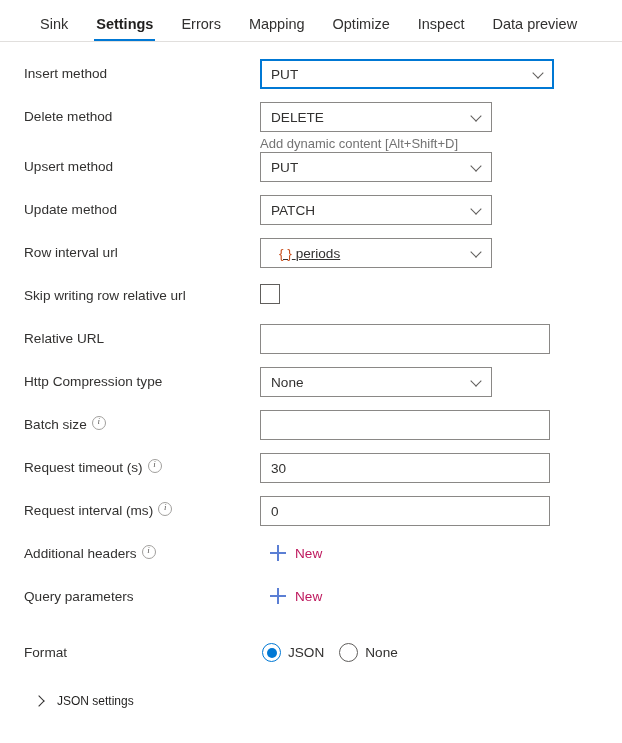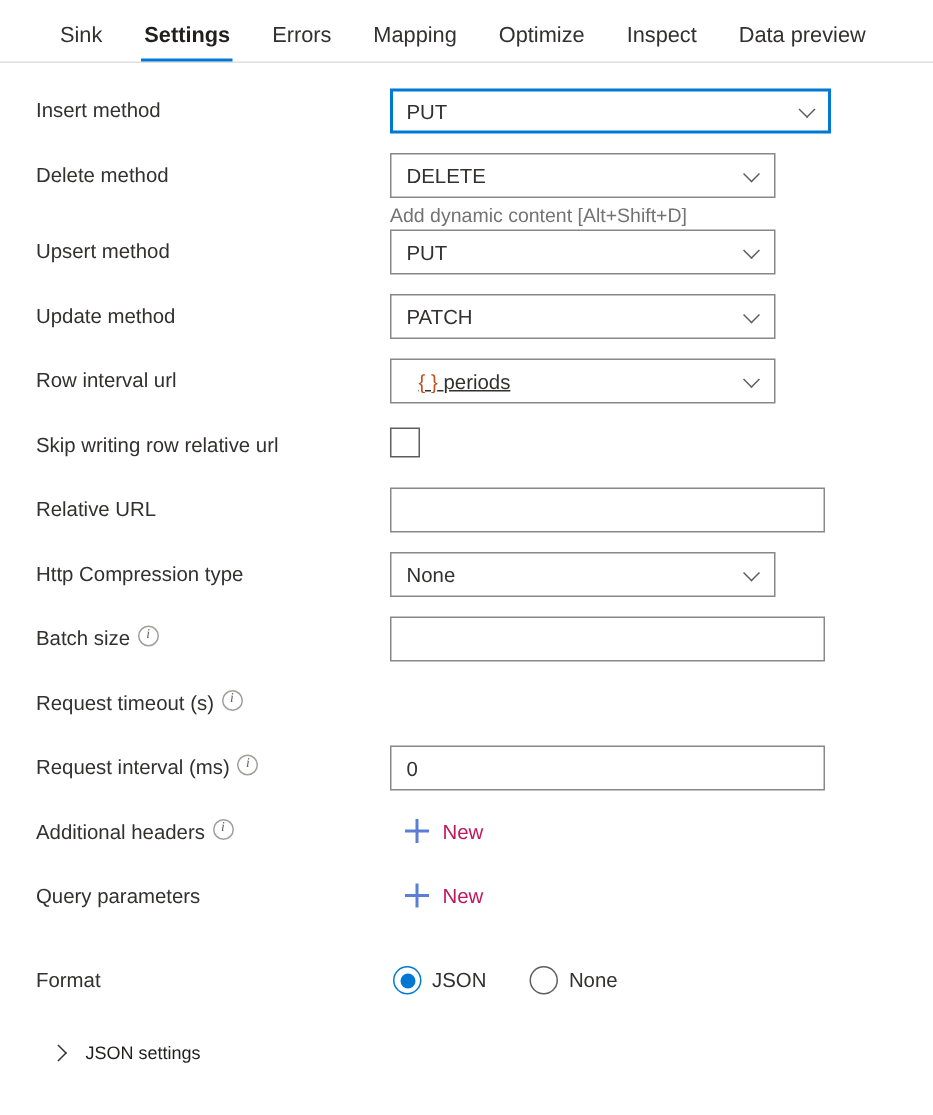--- a/index.html
+++ b/index.html
@@ -97,21 +97,21 @@
     text-align: center;
     font-size: 9px;
     font-style: italic;
     color: #605e5c;
     line-height: 13px;
     font-family: "Liberation Serif", serif;
   }
 
   
   .combo {
-    width: 257px;
+    width: 232px;
     height: 30px;
     border: 1px solid #8a8886;
     background: #fff;
     box-sizing: border-box;
     display: flex;
     align-items: center;
     padding: 0 8px 0 10px;
     font-size: 13.6px;
     color: #323130;
     cursor: pointer;
@@ -204,21 +204,21 @@
     position: absolute;
     background: #5b7fd4;
   }
   .plus::before { left: 7px; top: 0; width: 1.6px; height: 16px; }
   .plus::after  { top: 7px; left: 0; height: 1.6px; width: 16px; }
 
   
   .radio-group {
     display: flex;
     align-items: center;
-    gap: 29px;
+    gap: 15px;
     padding-top: 5px;
     margin-left: 2px;
   }
   .radio-opt {
     display: inline-flex;
     align-items: center;
     gap: 7px;
     cursor: pointer;
     font-size: 13.6px;
     color: #323130;
@@ -385,20 +385,23 @@
       <div class="textbox"></div>
     </div>
   </div>
 
   
   <div class="row">
     <div class="label">
       <span>Request timeout (s)</span>
       <span class="info-icon"></span>
     </div>
+    <div class="ctrl">
+      <div class="textbox">30</div>
+    </div>
   </div>
 
   
   <div class="row">
     <div class="label">
       <span>Request interval (ms)</span>
       <span class="info-icon"></span>
     </div>
     <div class="ctrl">
       <div class="textbox">0</div>

